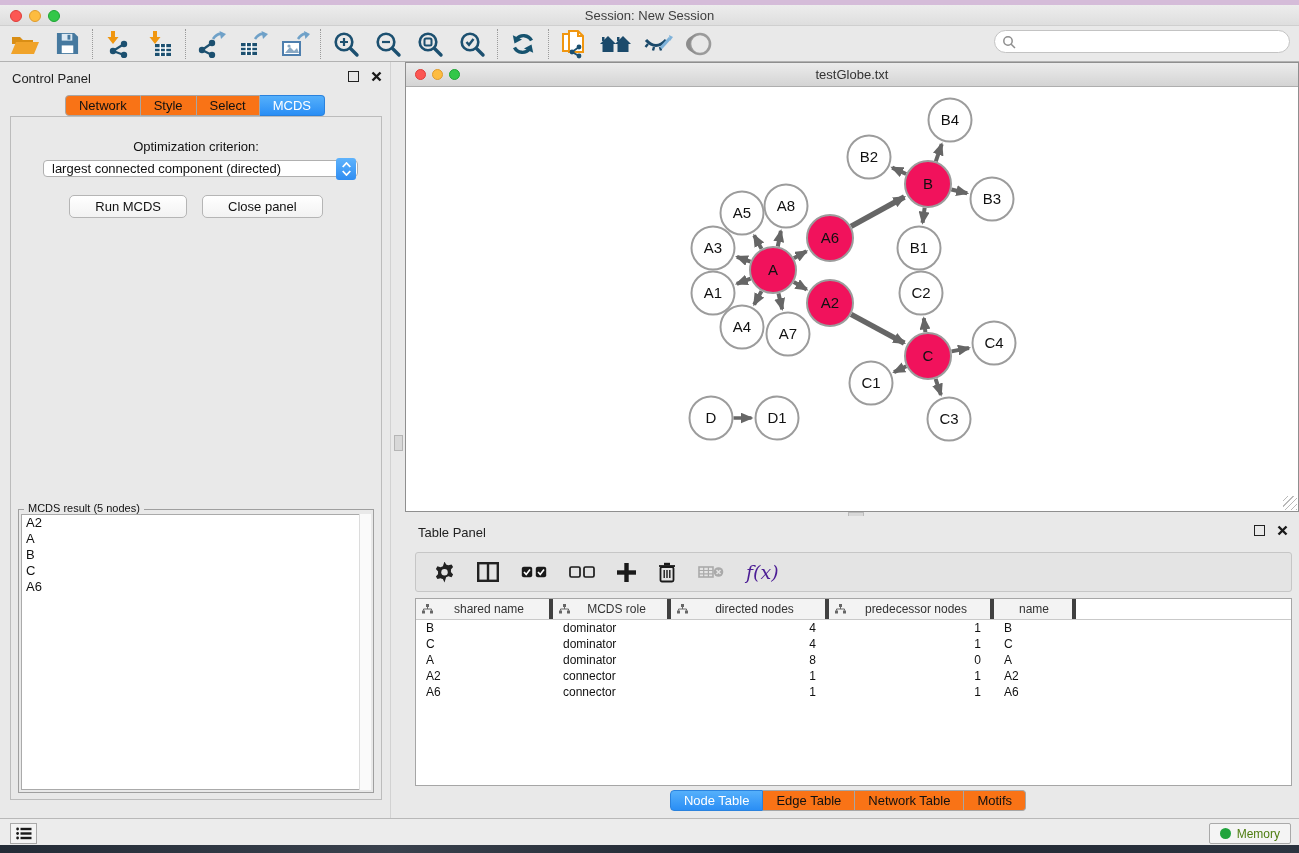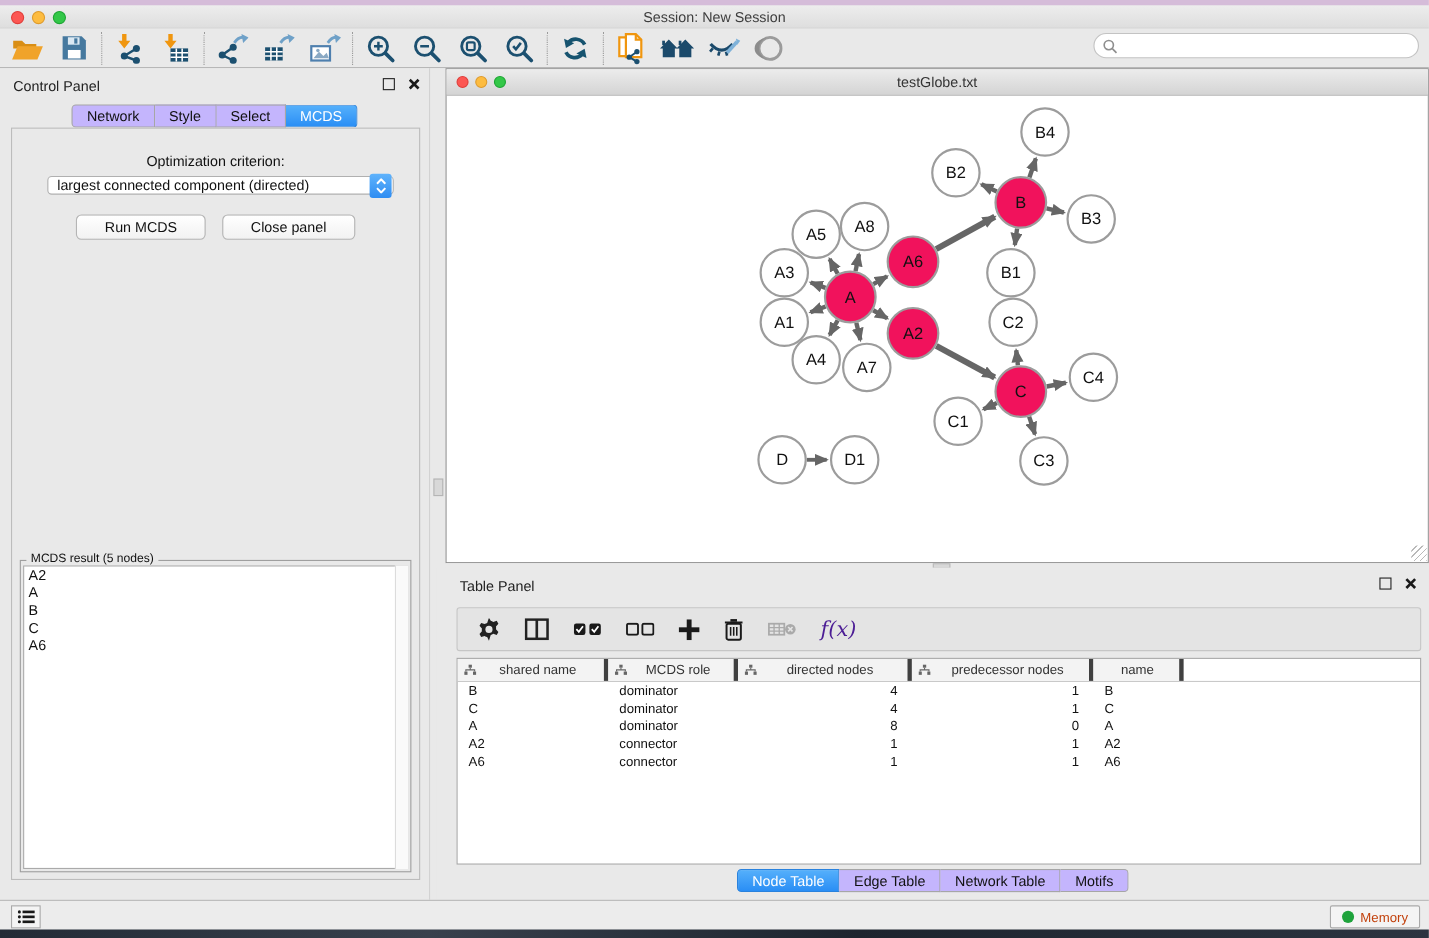--- a/index.html
+++ b/index.html
@@ -27,21 +27,21 @@
 
   
   .control-panel { position:absolute; left:0; top:62px; width:390px; height:756px; background:#e9e9e9; }
   .panel-header { position:absolute; left:12px; top:9px; font-size:13px; color:#222; }
   .panel-btns { position:absolute; right:8px; top:9px; display:flex; gap:12px; align-items:center; }
   .float-btn { width:11px; height:11px; border:1.6px solid #222; background:transparent; }
   .v-divider { position:absolute; left:390px; top:62px; width:15px; height:756px; background:#e9e9e9; border-left:1px solid #d2d2d2; }
   .v-handle { position:absolute; left:3px; top:373px; width:9px; height:16px; background:#d8d8d8; border:1px solid #b5b5b5; }
 
   .cp-tabs { position:absolute; left:0; top:33px; width:100%; display:flex; justify-content:center; }
-  .cp-tab, .bt-tab { height:21px; line-height:19px; padding:0 13px; background:#c4b5fd; border:1px solid #a6a6a6; border-left:none; font-size:13px; color:#111; text-align:center; }
+  .cp-tab, .bt-tab { height:21px; line-height:19px; padding:0 13px; background:#f97316; border:1px solid #a6a6a6; border-left:none; font-size:13px; color:#111; text-align:center; }
   .cp-tab:first-child, .bt-tab:first-child { border-left:1px solid #a6a6a6; border-radius:4px 0 0 4px; }
   .cp-tab:last-child, .bt-tab:last-child { border-radius:0 4px 4px 0; }
   .cp-tab.active, .bt-tab.active { background:linear-gradient(#55b0fb,#2a8ef5); color:#fff; border-color:#2a82dd; }
 
   .cp-content { position:absolute; left:10px; top:54px; width:372px; height:684px; background:#e9e9e9; border:1px solid #bcbcbc; }
   .opt-label { position:absolute; left:0; width:100%; top:22px; text-align:center; color:#111; }
   .combo { position:absolute; left:32px; top:43px; width:315px; height:17px; background:#fff; border:1px solid #b0b0b0; border-radius:4px; display:flex; align-items:center; }
   .combo .combo-text { flex:1; padding-left:8px; font-size:13px; color:#111; white-space:nowrap; overflow:hidden; }
   .combo .stepper { width:20px; height:22px; border-radius:3px; background:linear-gradient(#5fb3fc,#2f8df2); margin-right:1px; display:flex; flex-direction:column; align-items:center; justify-content:center; gap:2px; }
   .btn { height:23px; background:linear-gradient(#ffffff,#f2f2f2); border:1px solid #b5b5b5; border-radius:5px; font-size:13px; color:#111; padding:0 25px; display:inline-flex; align-items:center; justify-content:center; }
@@ -72,21 +72,21 @@
   .th { background:#f3f3f3; border-right:4px solid #404040; display:flex; align-items:center; padding:0 4px 0 6px; }
   .th-label { flex:1; text-align:center; font-size:12px; color:#333; }
   .trow { display:flex; height:16px; }
   .td { font-size:12px; color:#111; line-height:16px; padding:0 10px; white-space:nowrap; overflow:hidden; }
   .td.right { text-align:right; padding-right:13px; }
   .bt-tabs { position:absolute; left:0; right:0; top:274px; display:flex; justify-content:center; }
 
   
   .statusbar { position:absolute; left:0; top:818px; width:100%; height:27px; background:#ececec; border-top:1px solid #b8b8b8; }
   .list-btn { position:absolute; left:10px; top:4px; width:27px; height:21px; background:#f4f4f4; border:1px solid #a9a9a9; display:flex; align-items:center; justify-content:center; }
-  .memory-btn { position:absolute; right:8px; top:4px; height:21px; background:#f4f4f4; border:1px solid #a9a9a9; border-radius:2px; display:flex; align-items:center; gap:6px; padding:0 10px; font-size:12px; color:#c2410c; }
+  .memory-btn { position:absolute; right:8px; top:4px; height:21px; background:#f4f4f4; border:1px solid #a9a9a9; border-radius:2px; display:flex; align-items:center; gap:6px; padding:0 10px; font-size:12px; color:#4d7c0f; }
   .mem-dot { width:11px; height:11px; border-radius:50%; background:#1fa33c; }
   .desktop-strip { position:absolute; left:0; top:845px; width:100%; height:8px; background:linear-gradient(90deg,#232b36,#39414d 30%,#1d242e 60%,#2c3440); }
 
   .fx { font-family:"DejaVu Serif",serif; font-style:italic; color:#4c1d95; font-size:19px; }
 </style>
 </head>
 <body>
 
 <div class="screen">
 

